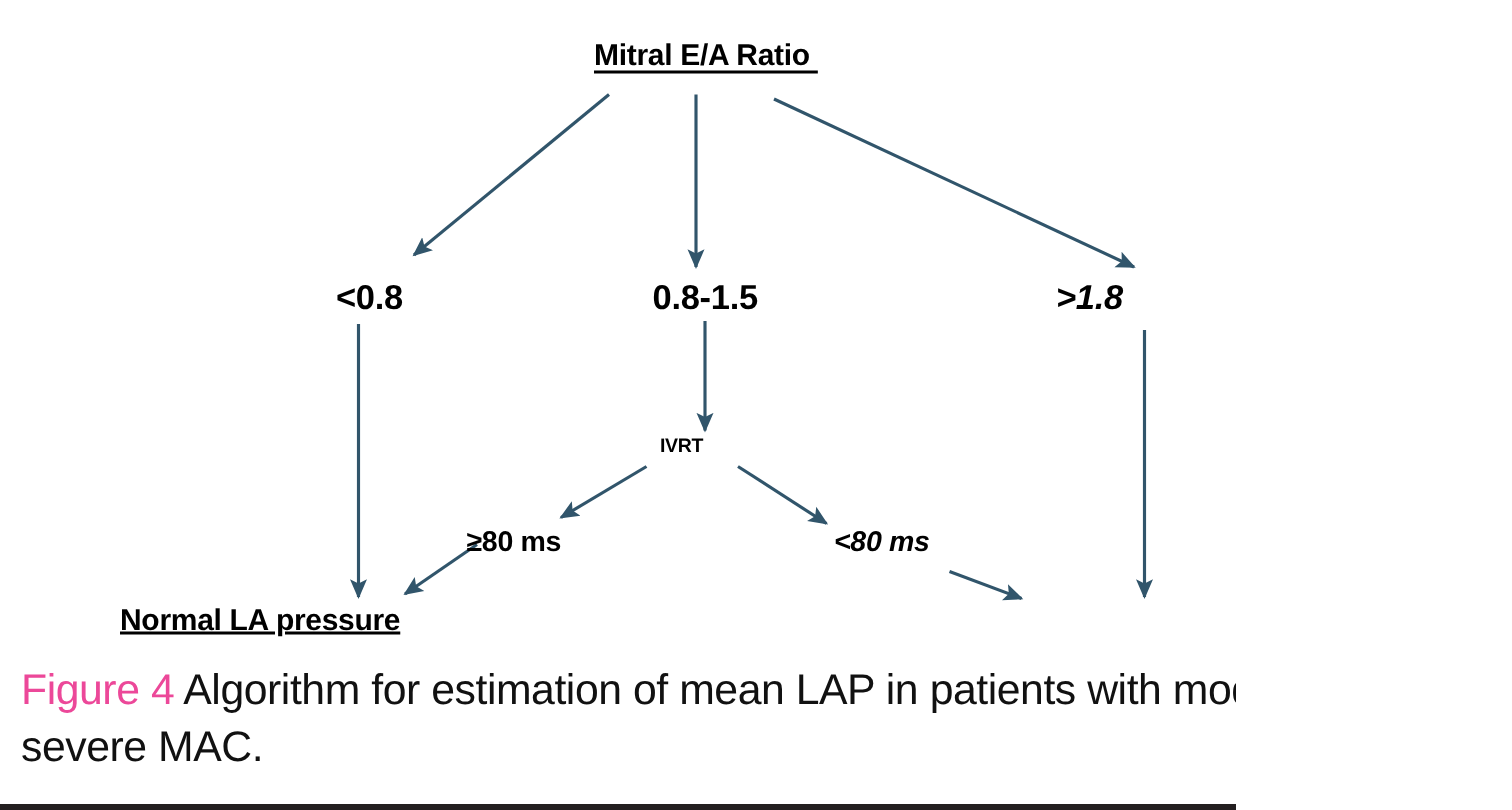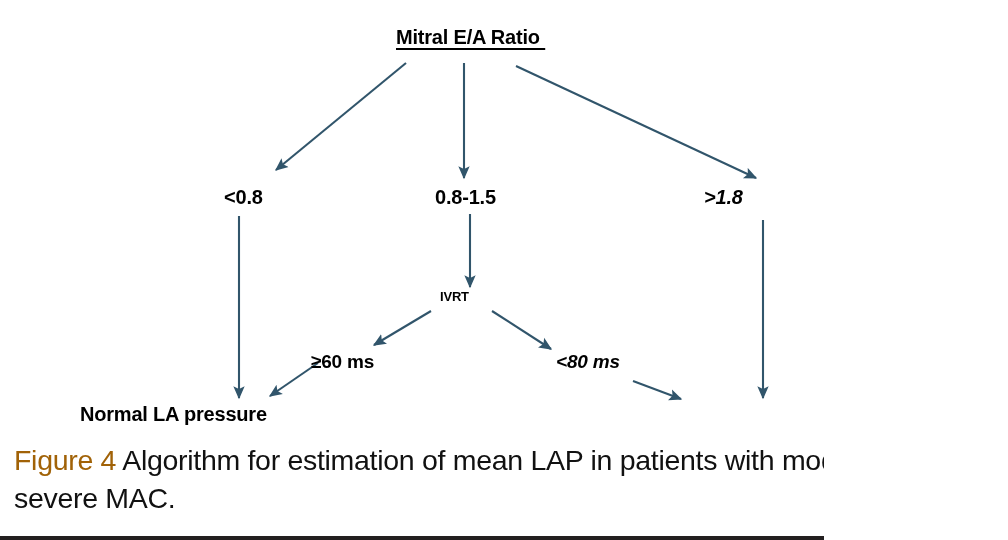--- a/index.html
+++ b/index.html
@@ -44,21 +44,21 @@
     line-height: 1.1;
     letter-spacing: -0.2px;
   }
   .node-root {
     font-size: 20px;
     text-decoration: underline;
     text-underline-offset: 4px;
     text-decoration-thickness: 2px;
   }
   .node-branch {
-    font-size: 20px;
+    font-size: 23px;
   }
   .node-mid {
     font-size: 13px;
   }
   .node-sub {
     font-size: 19px;
   }
   .node-outcome {
     font-size: 20px;
   }
@@ -71,21 +71,21 @@
     height: 96px;
     padding: 2px 14px 0 14px;
     box-sizing: border-box;
     font-family: "Liberation Sans", sans-serif;
     font-size: 28.5px;
     line-height: 1.33;
     color: #0f0f0f;
     letter-spacing: -0.3px;
   }
   #caption .fig-label {
-    color: #a16207;
+    color: #ec4899;
     font-weight: normal;
   }
   #caption .fig-text {
     color: #111111;
   }
 </style>
 </head>
 <body>
 
 <div id="figure-root">
@@ -123,24 +123,24 @@
     <div class="node node-root" style="left:396px; top:26px;">Mitral E/A Ratio </div>
 
     <div class="node node-branch" style="left:224px; top:186px;">&lt;0.8</div>
 
     <div class="node node-branch" style="left:435px; top:186px;">0.8-1.5</div>
 
     <div class="node node-branch" style="left:704px; top:186px;font-style:italic;">&gt;1.8</div>
 
     <div class="node node-mid" style="left:440px; top:290px;">IVRT</div>
 
-    <div class="node node-sub" style="left:311px; top:352px;">≥60 ms</div>
+    <div class="node node-sub" style="left:311px; top:352px;">≥80 ms</div>
 
     <div class="node node-sub" style="left:556px; top:352px;font-style:italic;">&lt;80 ms</div>
 
-    <div class="node node-outcome" style="left:80px; top:403px;">Normal LA pressure</div>
+    <div class="node node-outcome" style="left:80px; top:403px;text-decoration:underline;">Normal LA pressure</div>
 
 
   </div>
 
   <div id="caption"><span class="fig-label">Figure 4</span><span class="fig-text"> Algorithm for estimation of mean LAP in patients with moderate or severe MAC.</span></div>
 
 </div>
 
 </body></html>

